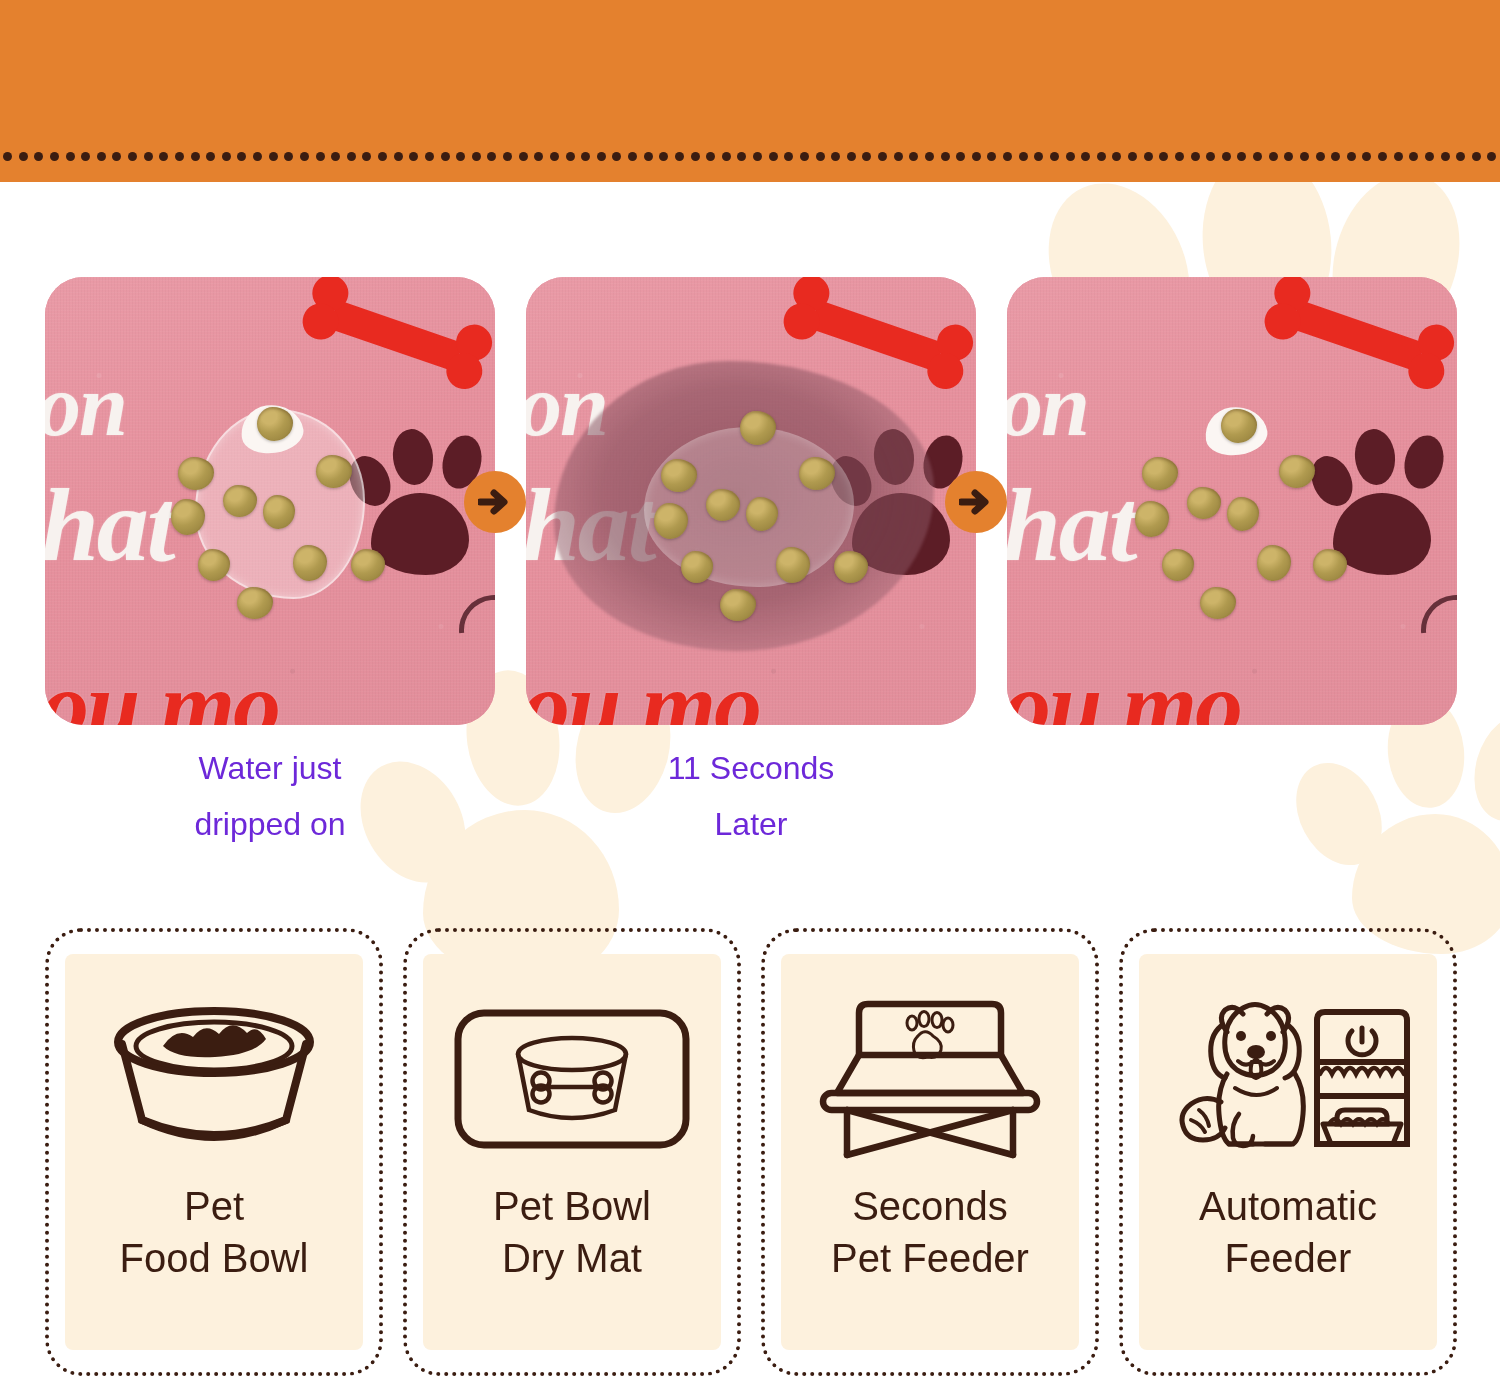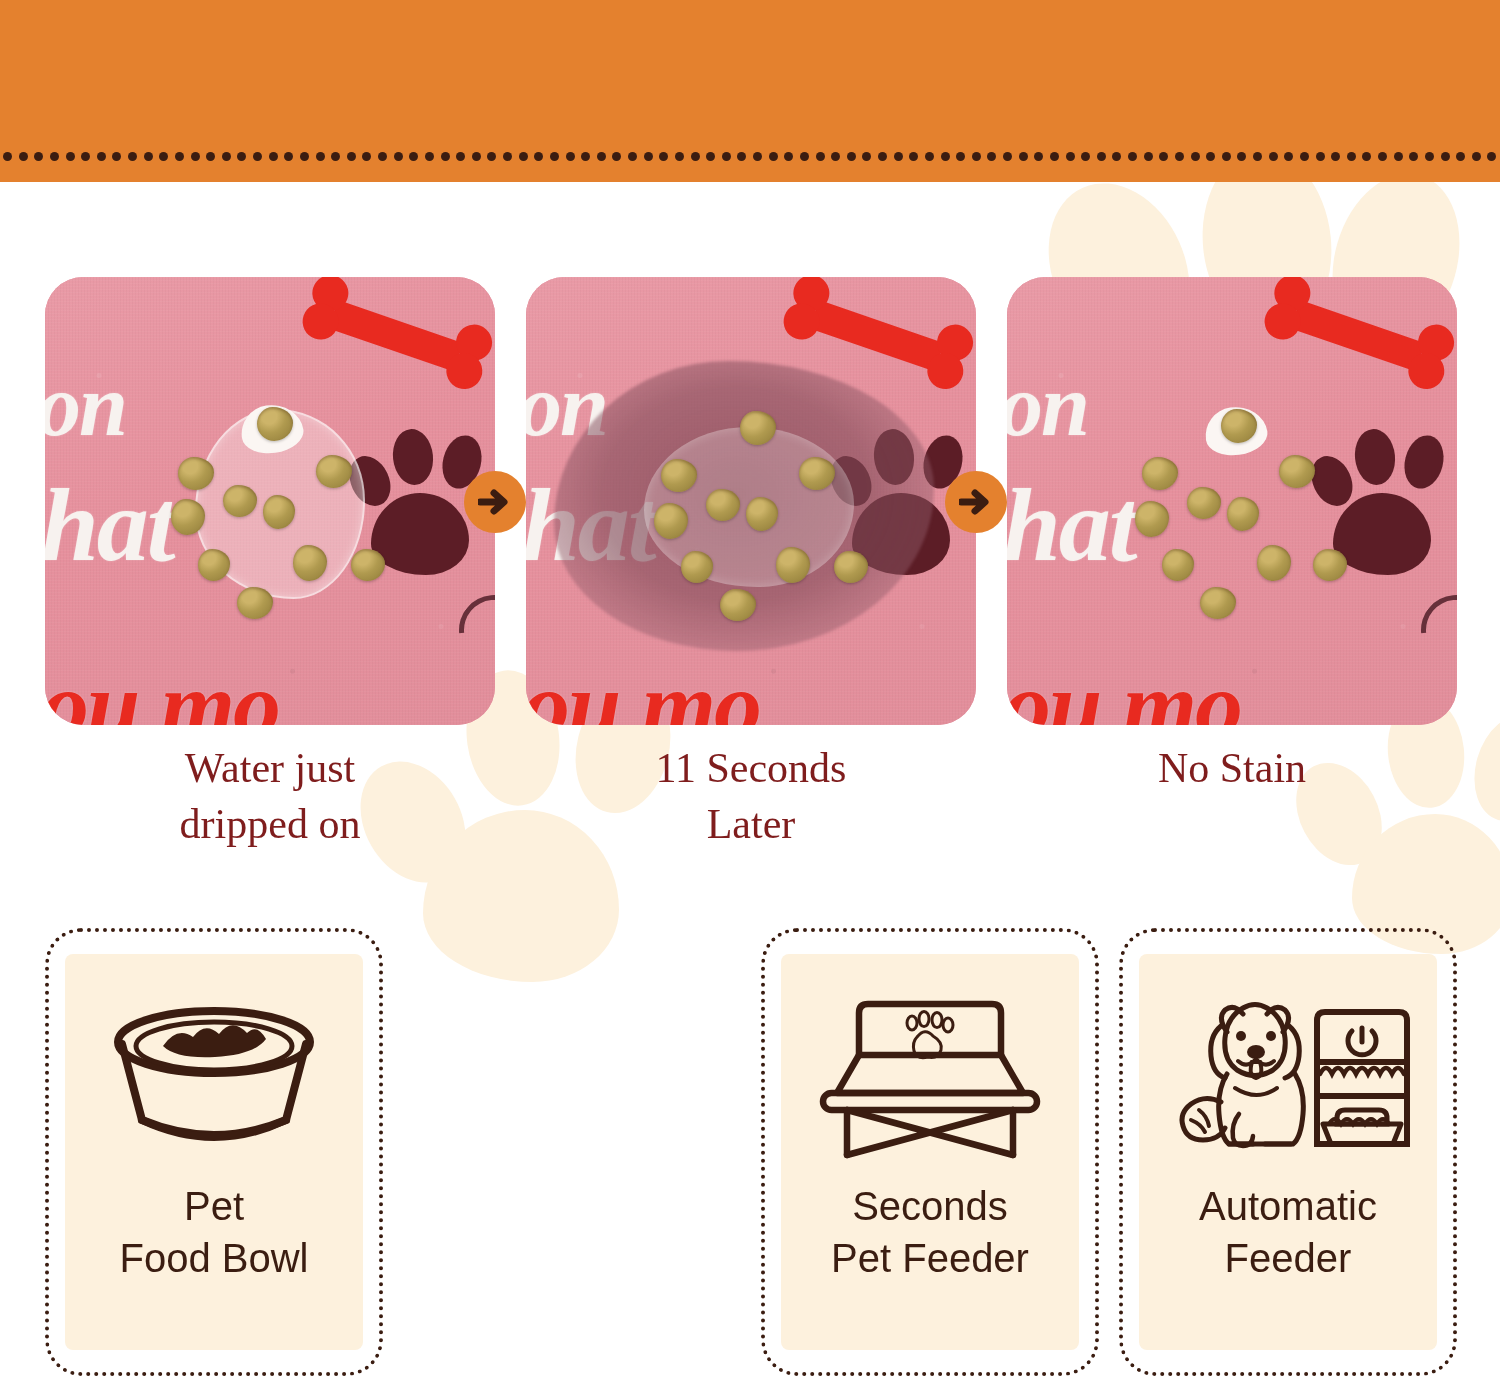--- a/index.html
+++ b/index.html
@@ -229,24 +229,24 @@
   #arrow-0 { left: 464px; top: 471px; }
   #arrow-1 { left: 945px; top: 471px; }
   .arrow-badge svg { display: block; }
 
   
   .caption {
     position: absolute;
     top: 740px;
     width: 450px;
     text-align: center;
-    font-family: Liberation Serif, serif;
-    font-size: 42px;
+    font-family: Liberation Sans, sans-serif;
+    font-size: 32px;
     line-height: 56px;
-    color: #7f1d1d;
+    color: #6d28d9;
     z-index: 2;
   }
   #cap-0 { left: 45px; }
   #cap-1 { left: 526px; }
   #cap-2 { left: 1007px; }
 
   
   #cards-row {
     position: absolute;
     left: 45px; top: 928px;
@@ -531,41 +531,58 @@
   <div class="arrow-badge" id="arrow-1">
     <svg width="34" height="30" viewBox="0 0 34 30" aria-hidden="true">
       <path d="M2 15 H24 M16 6 L26 15 L16 24" fill="none" stroke="#3b1d11" stroke-width="7" stroke-linecap="round" stroke-linejoin="round"></path>
     </svg>
   </div>
 
   <div class="caption" id="cap-0" style="white-space:pre-line;">Water just
 dripped on</div>
   <div class="caption" id="cap-1" style="white-space:pre-line;">11 Seconds
 Later</div>
-  <div class="caption" id="cap-2" style="white-space:pre-line;">No Stain</div>
 
   <div id="cards-row">
 
     <div class="feature-card" id="card-0">
       <div class="card-inner">
         <div class="card-icon">
           <svg width="218" height="150" viewBox="0 0 218 150" aria-hidden="true">
             <ellipse cx="109" cy="38" rx="96" ry="31" fill="none" stroke="#3b1d11" stroke-width="8"></ellipse>
             <ellipse cx="109" cy="42" rx="78" ry="24" fill="none" stroke="#3b1d11" stroke-width="5"></ellipse>
             <path d="M58 42 q14 -20 30 -9 q12 -16 26 -3 q13 -17 28 -1 q10 -10 19 6
                      q-12 16 -51 18 q-39 2 -52 -11 Z" fill="#3b1d11"></path>
             <path d="M17 40 L37 116 q72 30 144 0 L201 40" fill="none" stroke="#3b1d11" stroke-width="8" stroke-linecap="round"></path>
             <path d="M37 116 q72 34 144 0" fill="none" stroke="#3b1d11" stroke-width="8" stroke-linecap="round"></path>
           </svg>
         </div>
         <div class="card-label">Pet
 Food Bowl</div>
       </div>
     </div>
 
+    <div class="feature-card" id="card-1">
+      <div class="card-inner">
+        <div class="card-icon">
+          <svg width="238" height="142" viewBox="0 0 238 142" aria-hidden="true">
+            <rect x="5" y="5" width="228" height="132" rx="26" fill="none" stroke="#3b1d11" stroke-width="7"></rect>
+            <ellipse cx="119" cy="46" rx="54" ry="16" fill="none" stroke="#3b1d11" stroke-width="4.5"></ellipse>
+            <path d="M65 46 L76 102 q43 16 86 0 L173 46" fill="none" stroke="#3b1d11" stroke-width="4.5" stroke-linecap="round"></path>
+            <path d="M90 79 h58" fill="none" stroke="#3b1d11" stroke-width="4.5"></path>
+            <circle cx="88" cy="73" r="8.5" fill="none" stroke="#3b1d11" stroke-width="4.5"></circle>
+            <circle cx="88" cy="86" r="8.5" fill="none" stroke="#3b1d11" stroke-width="4.5"></circle>
+            <circle cx="150" cy="73" r="8.5" fill="none" stroke="#3b1d11" stroke-width="4.5"></circle>
+            <circle cx="150" cy="86" r="8.5" fill="none" stroke="#3b1d11" stroke-width="4.5"></circle>
+          </svg>
+        </div>
+        <div class="card-label">Pet Bowl
+Dry Mat</div>
+      </div>
+    </div>
 
     <div class="feature-card" id="card-2">
       <div class="card-inner">
         <div class="card-icon">
           <svg width="238" height="164" viewBox="0 0 238 164" aria-hidden="true">
             <path d="M48 58 V16 q0 -9 9 -9 H181 q9 0 9 9 V58" fill="none" stroke="#3b1d11" stroke-width="6.5" stroke-linecap="round"></path>
             <path d="M48 58 H190" fill="none" stroke="#3b1d11" stroke-width="6.5"></path>
             <path d="M48 58 L26 96 H212 L190 58" fill="none" stroke="#3b1d11" stroke-width="6.5" stroke-linejoin="round"></path>
             <rect x="12" y="96" width="214" height="17" rx="8.5" fill="none" stroke="#3b1d11" stroke-width="6.5"></rect>
             <path d="M36 113 V158 M202 113 V158" fill="none" stroke="#3b1d11" stroke-width="6.5" stroke-linecap="round"></path>

